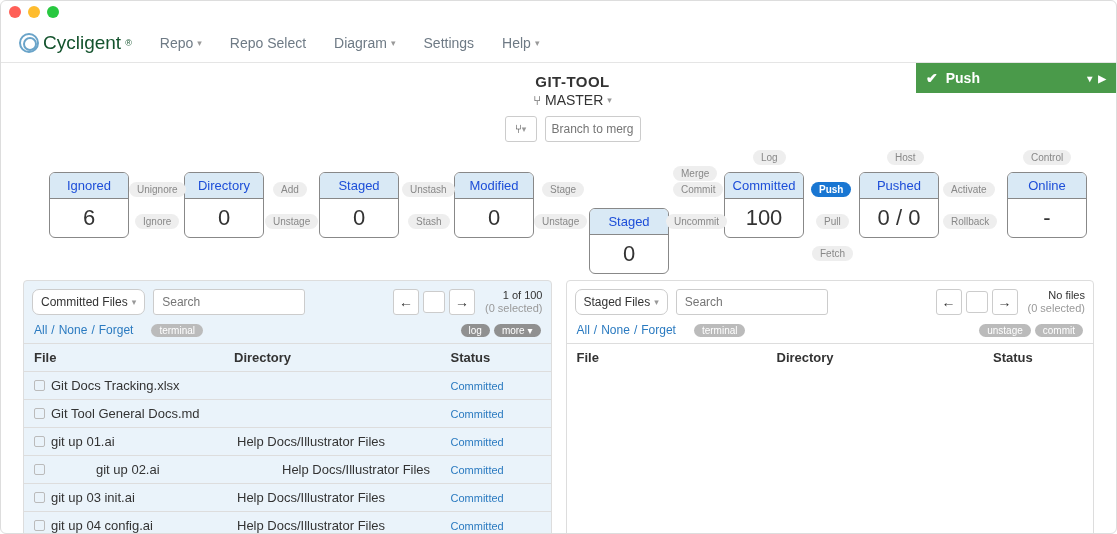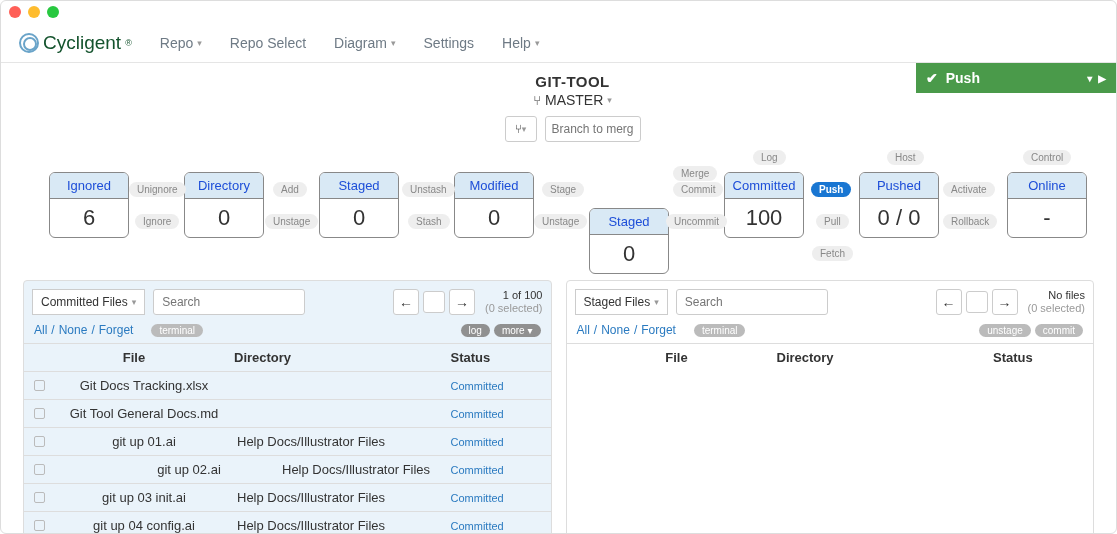--- a/index.html
+++ b/index.html
@@ -29,34 +29,34 @@
 .diagram { position: relative; height: 140px; margin-top: -10px; }
 .box { position: absolute; border: 1px solid #888; border-radius: 6px; width: 80px; text-align: center; background: #fff; }
 .box-head { background: #d9e9f5; border-bottom: 1px solid #888; padding: 5px 0; font-size: 13px; border-radius: 5px 5px 0 0; color: #1d4ed8; }
 .box-val { font-size: 22px; padding: 6px 0; font-weight: 400; color: #333; }
 .pill { position: absolute; background: #eee; border-radius: 10px; font-size: 10px; color: #888; padding: 2px 8px; }
 .pill.active { background: #1976d2; color: #fff; font-weight: 600; }
 .panels { display: flex; gap: 14px; padding: 0 22px; margin-top: 8px; }
 .panel { flex: 1; border: 1px solid #ddd; border-radius: 4px; overflow: hidden; }
 .panel.left { background: #eaf3fa; }
 .panel-top { display: flex; align-items: center; padding: 8px; gap: 8px; }
-.dropdown-btn { background: #fff; border: 1px solid #ccc; border-radius: 0; padding: 5px 8px; display: flex; align-items: center; gap: 4px; font-size: 12px; }
+.dropdown-btn { background: #fff; border: 1px solid #ccc; border-radius: 7px; padding: 5px 8px; display: flex; align-items: center; gap: 4px; font-size: 12px; }
 .search-input { border: 1px solid #ccc; border-radius: 3px; padding: 5px 8px; font-size: 12px; width: 152px; color: #999; }
 .nav-arrows { display: flex; gap: 4px; margin-left: auto; align-items: center; }
 .nav-btn { width: 26px; height: 26px; border: 1px solid #ccc; background: #fff; border-radius: 3px; display: flex; align-items: center; justify-content: center; font-size: 14px; }
 .nav-checkbox { width: 22px; height: 22px; border: 1px solid #ccc; background: #fff; border-radius: 3px; }
 .info-txt { text-align: right; font-size: 11px; line-height: 1.2; color: #333; margin-left: 6px; }
 .info-txt .sub { color: #999; }
 .link-row { display: flex; align-items: center; padding: 0 10px 6px; gap: 4px; font-size: 12px; }
 .link-row a { color: #2a7ac0; text-decoration: none; }
 .link-row .sep { color: #2a7ac0; }
 .tag-pill { background: #bbb; color: #fff; border-radius: 10px; padding: 1px 8px; font-size: 10px; }
 .tag-pill.dark { background: #909090; }
 .table-head { display: flex; padding: 6px 10px; font-weight: 700; font-size: 13px; border-top: 1px solid #ddd; color: #333; }
-.col-file { flex: 0 0 200px; text-align: center; }
+.col-file { flex: 0 0 200px; }
 .col-dir { flex: 1; }
 .col-status { flex: 0 0 90px; }
 .table-row { display: flex; padding: 6px 10px; border-top: 1px solid #ddd; font-size: 13px; align-items: center; }
 .table-row .chk { width: 11px; height: 11px; border: 1px solid #bbb; border-radius: 2px; margin-right: 6px; flex-shrink: 0; }
 .status-cell { color: #2a7ac0; font-size: 11px; }
 </style>
 </head>
 <body>
 
 <div class="titlebar">

